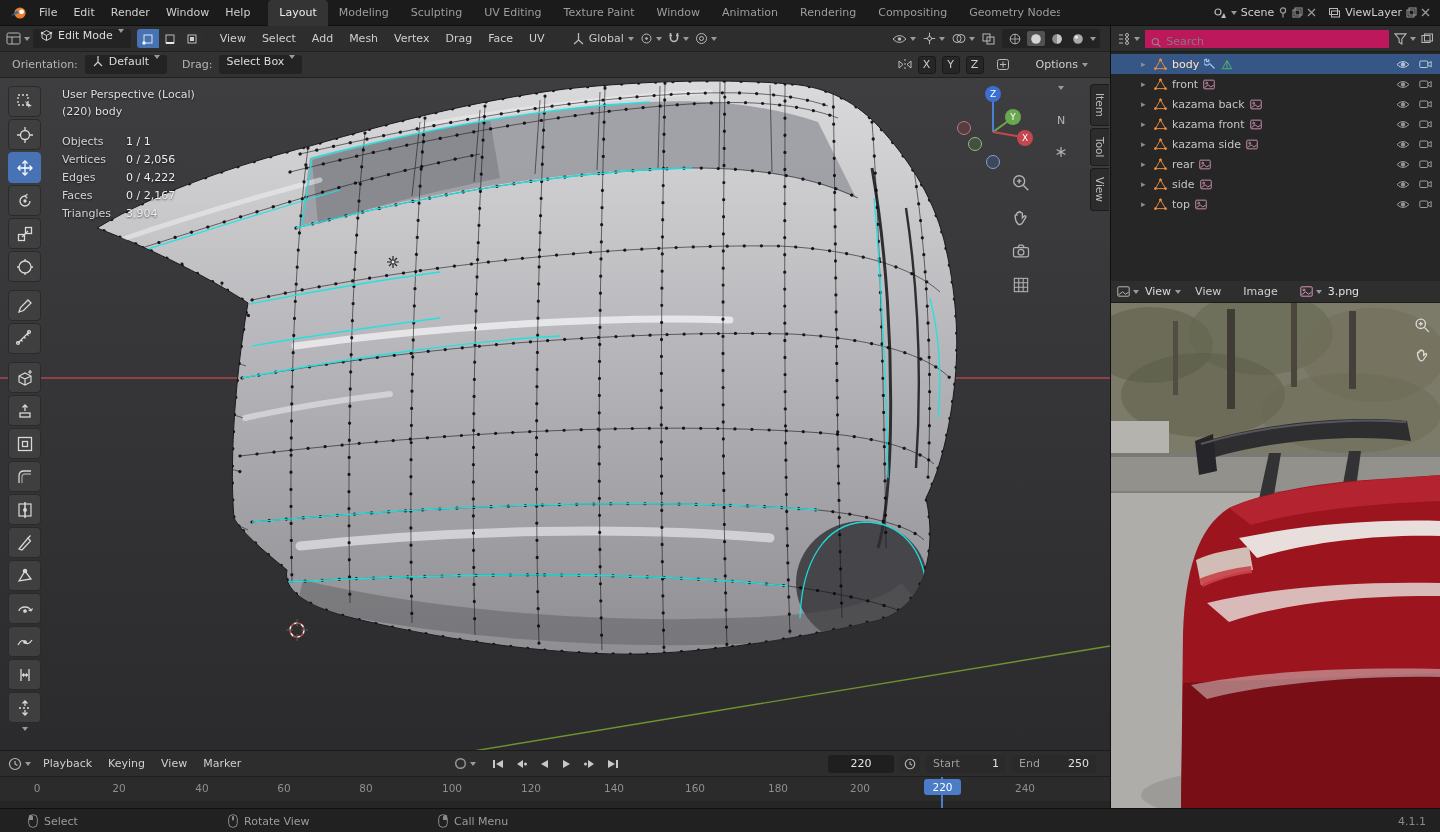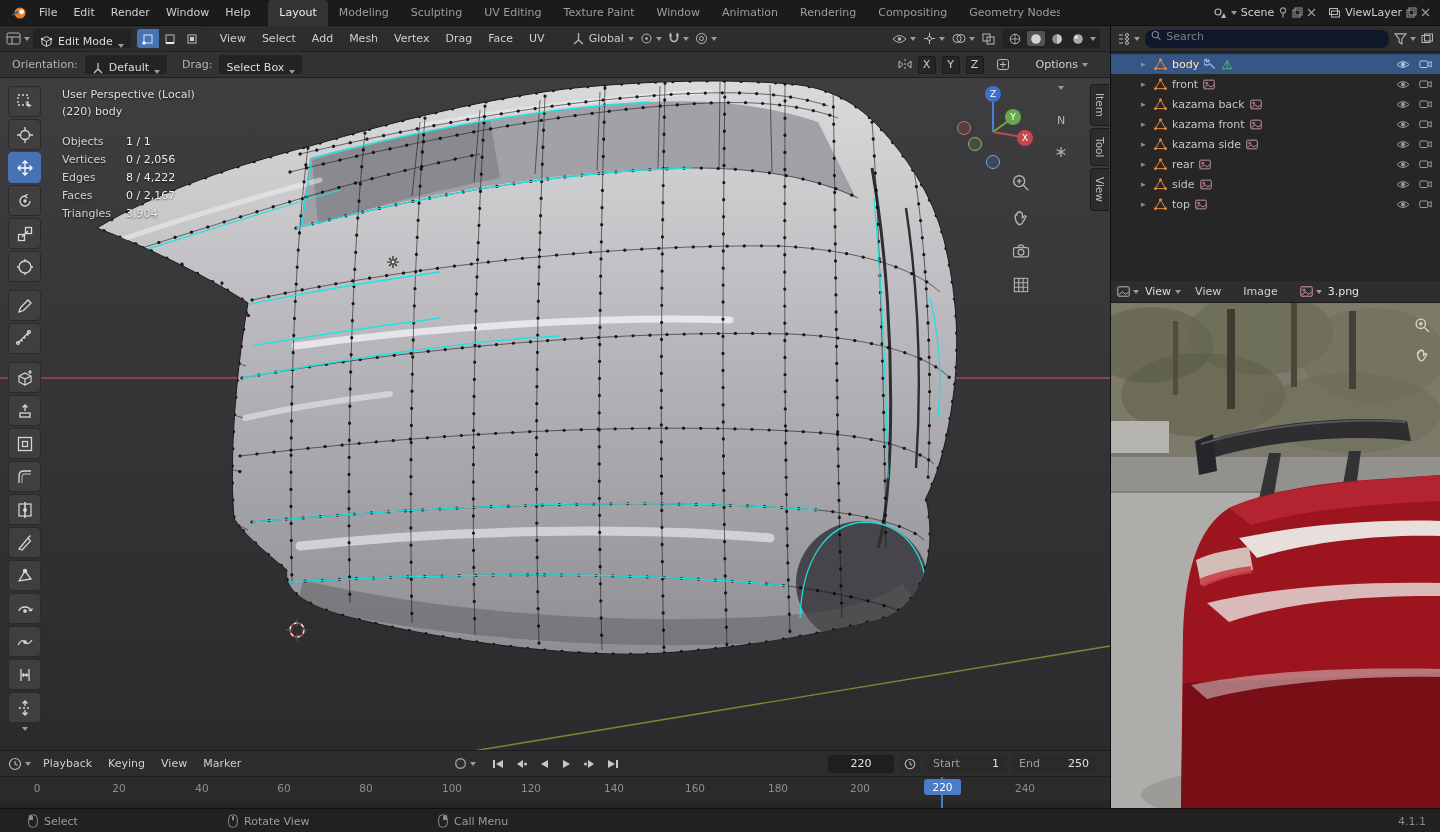--- a/index.html
+++ b/index.html
@@ -2,21 +2,21 @@
 <html><head>
 <meta charset="utf-8">
 <style>
   *{margin:0;padding:0;box-sizing:border-box;cursor:default;user-select:none}
   html,body{width:1440px;height:832px;overflow:hidden;background:#1b1b1b;
     font-family:"DejaVu Sans","Liberation Sans",sans-serif;font-size:11px;color:#c8c8c8}
   #app{position:absolute;inset:0;width:1204px;height:832px}
 
   
   .chev{width:0;height:0;border-left:3px solid transparent;border-right:3px solid transparent;border-top:4px solid #9a9a9a;display:inline-block}
-  .field{display:flex;align-items:flex-end;gap:5px;background:#232323;border-radius:3px;height:19px;padding:0 7px;color:#dcdcdc}
+  .field{display:flex;align-items:flex-start;gap:5px;background:#232323;border-radius:3px;height:19px;padding:0 7px;color:#dcdcdc}
   .menu-item{padding:0 8px;color:#cfcfcf;white-space:nowrap}
   svg{display:block}
   .ic{display:flex;align-items:center;justify-content:center}
 
   
   .topbar{position:absolute;left:0;top:0;width:1440px;height:26px;background:#1b1b1b;border-bottom:1px solid #101010;display:flex;align-items:center;padding:0 6px}
   .ws-tabs{display:flex;margin-left:10px;max-width:792px;overflow:hidden;height:26px;align-items:stretch}
   .ws-tab{padding:0 11px;display:flex;align-items:center;color:#9d9d9d;white-space:nowrap}
   .ws-tab.active{background:#343434;color:#ecenormal}
   .ws-tab.active{background:#343434;color:#ececec;border-radius:4px 4px 0 0}
@@ -60,21 +60,21 @@
   .nav-btns{position:absolute;left:1008px;top:92px;display:flex;flex-direction:column;gap:8px;z-index:4}
   .nav-btn{width:26px;height:26px;display:flex;align-items:center;justify-content:center;opacity:.85}
   .edge-ctl{position:absolute;left:1052px;z-index:4;color:#b5b5b5;display:flex;justify-content:center;width:18px}
 
   .side-tabs{position:absolute;right:1px;top:6px;display:flex;flex-direction:column;gap:2px;z-index:4}
   .side-tab{writing-mode:vertical-rl;background:#2c2c2c;border:1px solid #1b1b1b;border-right:none;border-radius:4px 0 0 4px;color:#bdbdbd;padding:8px 3px;font-size:10.5px}
 
   
   .outliner{position:absolute;left:1110px;top:26px;width:330px;height:255px;background:#262626;border-left:1px solid #0f0f0f}
   .out-header{height:26px;background:#2e2e2e;border-bottom:1px solid #1d1d1d;display:flex;align-items:center;gap:5px;padding:0 6px}
-  .search{flex:1;display:flex;align-items:flex-start;gap:5px;background:#0f172a;border-radius:8px;height:18px;padding:0 6px}
+  .search{flex:1;display:flex;align-items:flex-end;gap:5px;background:#be185d;border-radius:0;height:18px;padding:0 6px}
   .search input{background:transparent;border:none;outline:none;color:#cfcfcf;font-size:11px;width:100%;font-family:inherit}
   .search input::placeholder{color:#7d7d7d}
   .out-row{height:20px;display:flex;align-items:center;gap:5px;padding:0 8px 0 30px;color:#c4c4c4}
   .out-row.root{padding-left:16px;color:#d8d8d8}
   .out-row.selected{background:#365786;color:#fff}
   .out-caret{color:#8e8e8e;font-size:9px;width:8px}
   .out-right{margin-left:auto;display:flex;align-items:center;gap:9px}
 
   
   .img-editor{position:absolute;left:1110px;top:281px;width:330px;height:527px;border-left:1px solid #0f0f0f;background:#1f1f1f}
@@ -632,21 +632,21 @@
 
     <div class="vp-overlay">
       <div class="l1">User Perspective (Local)</div>
       <div class="l1">(220) body</div>
       <div class="vp-stats">
         <span class="k">Objects</span>
           <span class="v">1 / 1</span>
         <span class="k">Vertices</span>
           <span class="v">0 / 2,056</span>
         <span class="k">Edges</span>
-          <span class="v">8 / 4,222</span>
+          <span class="v">0 / 4,222</span>
         <span class="k">Faces</span>
           <span class="v">0 / 2,167</span>
         <span class="k">Triangles</span>
           <span class="v">3,904</span>
       </div>
     </div>
 
     <div class="nav-gizmo">
       <svg width="90" height="90" viewBox="0 0 90 90" font-size="9" font-family="inherit">
         <line x1="45" y1="52" x2="45" y2="20" stroke="#4a7fd6" stroke-width="2"></line>

